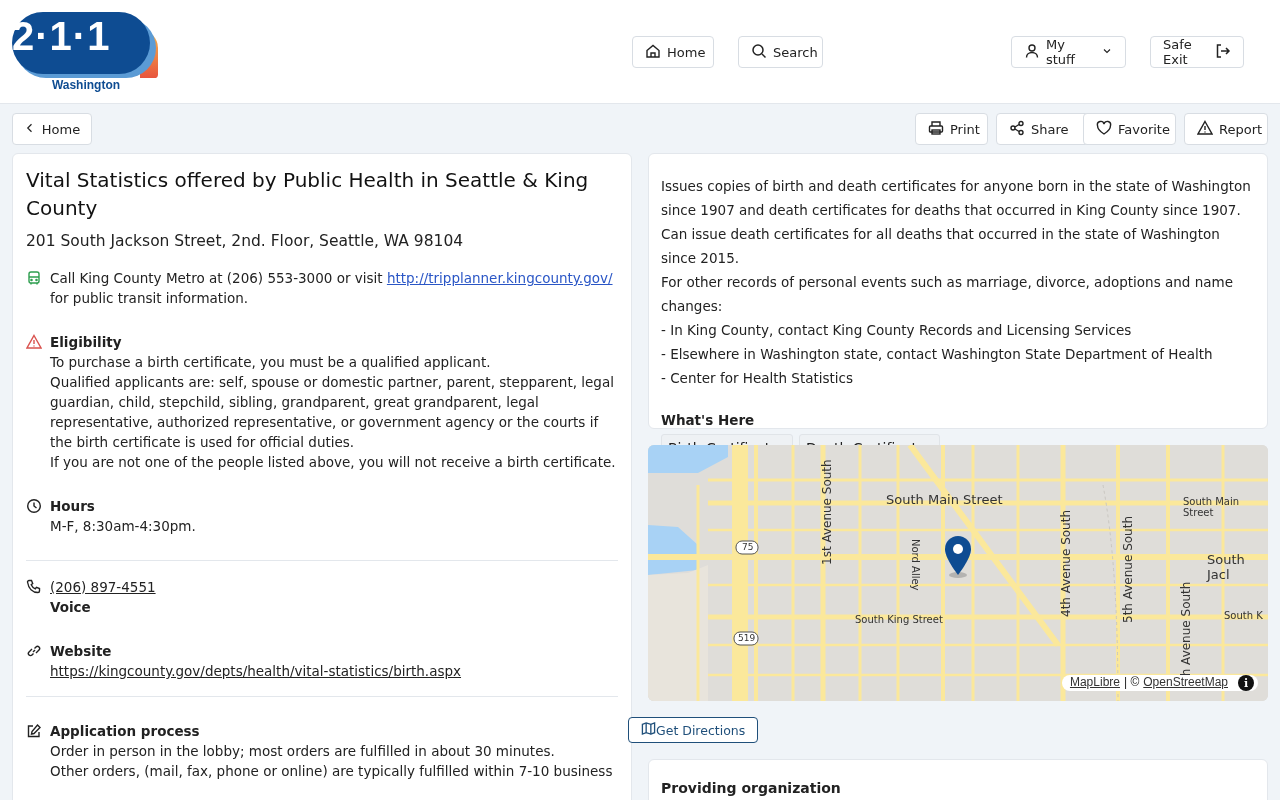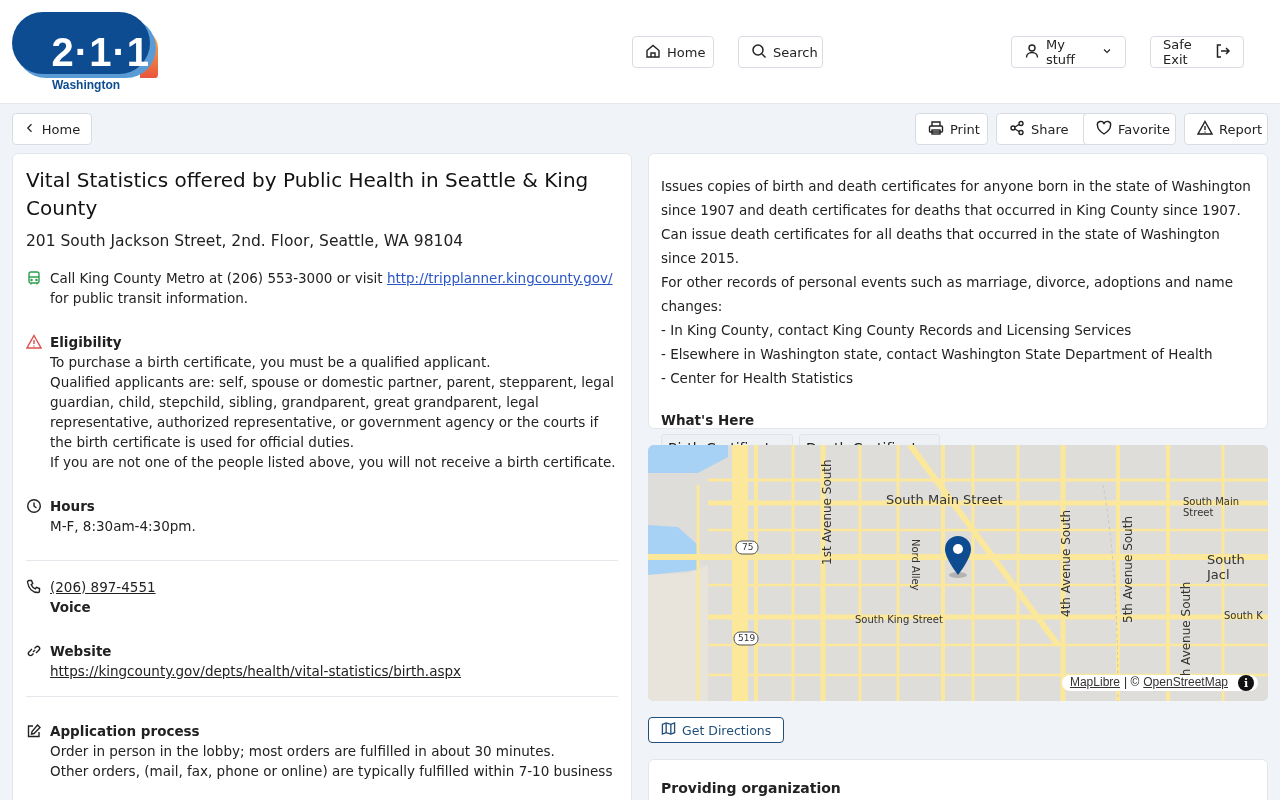--- a/index.html
+++ b/index.html
@@ -4,21 +4,21 @@
 <style>
   * { box-sizing: border-box; margin: 0; padding: 0; }
   html, body { width: 1280px; height: 800px; overflow: hidden; }
   body { background: #f0f4f8; font-family: "DejaVu Sans", "Liberation Sans", sans-serif; color: #222; font-size: 14px; }
   a { color: #222; }
   .header { position: absolute; left: 0; top: 0; width: 1280px; height: 104px; background: #fff; border-bottom: 1px solid #e3e7ec; }
   .logo { position: absolute; left: 12px; top: 10px; width: 148px; height: 84px; }
   .logo-bubble { position: absolute; left: 0; top: 2px; width: 138px; height: 62px; background: #0e4c92; border-radius: 32px; }
   .logo-shadow { position: absolute; left: 4px; top: 8px; width: 140px; height: 60px; background: #5b9bd5; border-radius: 32px; }
   .logo-tail { position: absolute; left: 128px; top: 20px; width: 18px; height: 48px; background: linear-gradient(#f7b84a, #e8553e); border-radius: 0 20px 4px 0; }
-  .logo-num { position: absolute; left: 0; top: 20px; width: 138px; text-align: right; color: #fff; font-family: "Liberation Sans", sans-serif; font-weight: bold; font-size: 40px; letter-spacing: 1px; }
+  .logo-num { position: absolute; left: 0; top: 4px; width: 138px; text-align: left; color: #fff; font-family: "Liberation Sans", sans-serif; font-weight: bold; font-size: 40px; letter-spacing: 1px; }
   .logo-wa { position: absolute; left: 0; top: 68px; width: 148px; text-align: center; color: #0e4c92; font-family: "Liberation Sans", sans-serif; font-weight: bold; font-size: 12px; }
   .nav-btn { position: absolute; top: 36px; height: 32px; background: #fff; border: 1px solid #d8dde3; border-radius: 4px; display: flex; align-items: center; gap: 6px; padding: 0 12px; font-size: 13px; color: #222; cursor: pointer; }
   .nav-btn svg { width: 16px; height: 16px; }
   .lang-btn { font-size: 14px; justify-content: space-between; }
   .action-btn { position: absolute; top: 113px; height: 32px; background: #fff; border: 1px solid #d8dde3; border-radius: 4px; display: flex; align-items: center; gap: 6px; padding: 0 12px; font-size: 13px; cursor: pointer; }
   .action-btn svg { width: 16px; height: 16px; }
   .card { position: absolute; background: #fff; border: 1px solid #e3e7ec; border-radius: 6px; }
   .left-card { left: 12px; top: 153px; width: 620px; height: 660px; padding: 12px 13px; }
   .title { font-size: 20px; line-height: 28px; font-weight: 500; color: #111; margin-top: 0; }
   .address { font-size: 15.5px; margin-top: 8px; line-height: 22px; }
@@ -26,21 +26,21 @@
   .info .ic { width: 16px; height: 16px; flex: none; margin-top: 2px; }
   .info .ic svg { width: 16px; height: 16px; }
   .info-head { font-weight: bold; }
   .link-blue { color: #2a56c6; }
   .sep { height: 1px; background: #e3e7ec; margin: 24px 0 0 0; }
   .right-card { left: 648px; top: 153px; width: 620px; height: 276px; padding: 20px 12px; font-size: 13.5px; line-height: 24px; }
   .whats { font-weight: bold; margin-top: 18px; }
   .tags { display: flex; gap: 6px; margin-top: 2px; }
   .tag { background: #eef1f4; border: 1px solid #e0e4e8; border-radius: 3px; padding: 1px 6px; font-size: 14px; }
   .map { position: absolute; left: 648px; top: 445px; width: 620px; height: 256px; border-radius: 6px; overflow: hidden; background: #dedcd8; }
-  .dir-btn { position: absolute; left: 648px; top: 717px; height: 26px; background: #fff; border: 1px solid #1f4f7a; border-radius: 4px; display: flex; align-items: center; gap: 6px; padding: 0 12px; font-size: 12.5px; color: #1f4f7a; cursor: pointer; }
+  .dir-btn { position: absolute; left: 628px; top: 717px; height: 26px; background: #fff; border: 1px solid #1f4f7a; border-radius: 4px; display: flex; align-items: center; padding: 0 12px; font-size: 12.5px; color: #1f4f7a; cursor: pointer; }
   .org-card { left: 648px; top: 759px; width: 620px; height: 60px; padding: 20px 12px; font-weight: 600; font-size: 14px; }
   .attrib { position: absolute; right: 10px; bottom: 10px; background: #fff; border-radius: 12px; height: 16px; display: flex; align-items: flex-start; gap: 4px; padding: 0 4px 0 8px; font-size: 12px; font-family: "Liberation Sans", sans-serif; margin-top: 33px; }
   .attrib a { color: #333; }
 </style>
 </head>
 <body>
 
 <div class="header">
   <div class="logo">
     <div class="logo-tail"></div>

